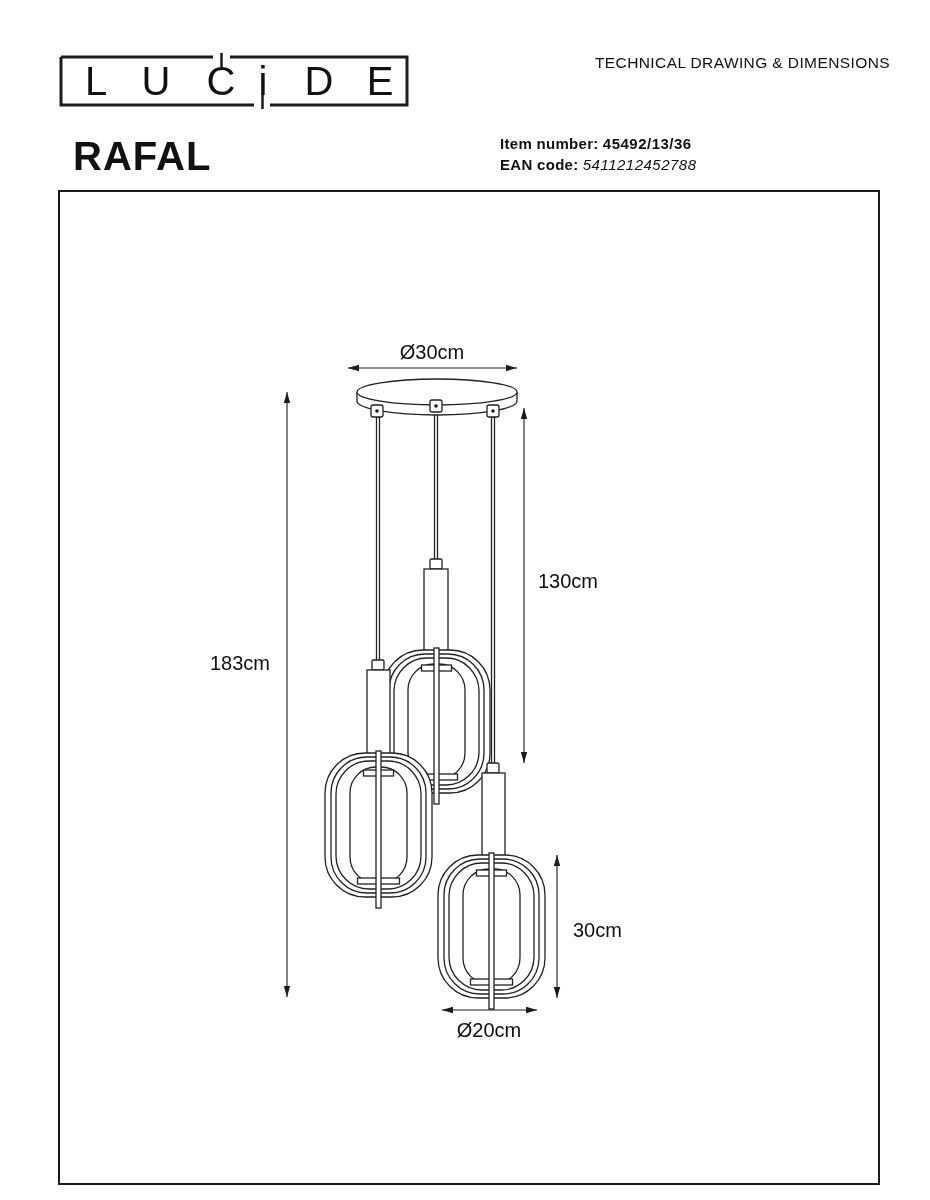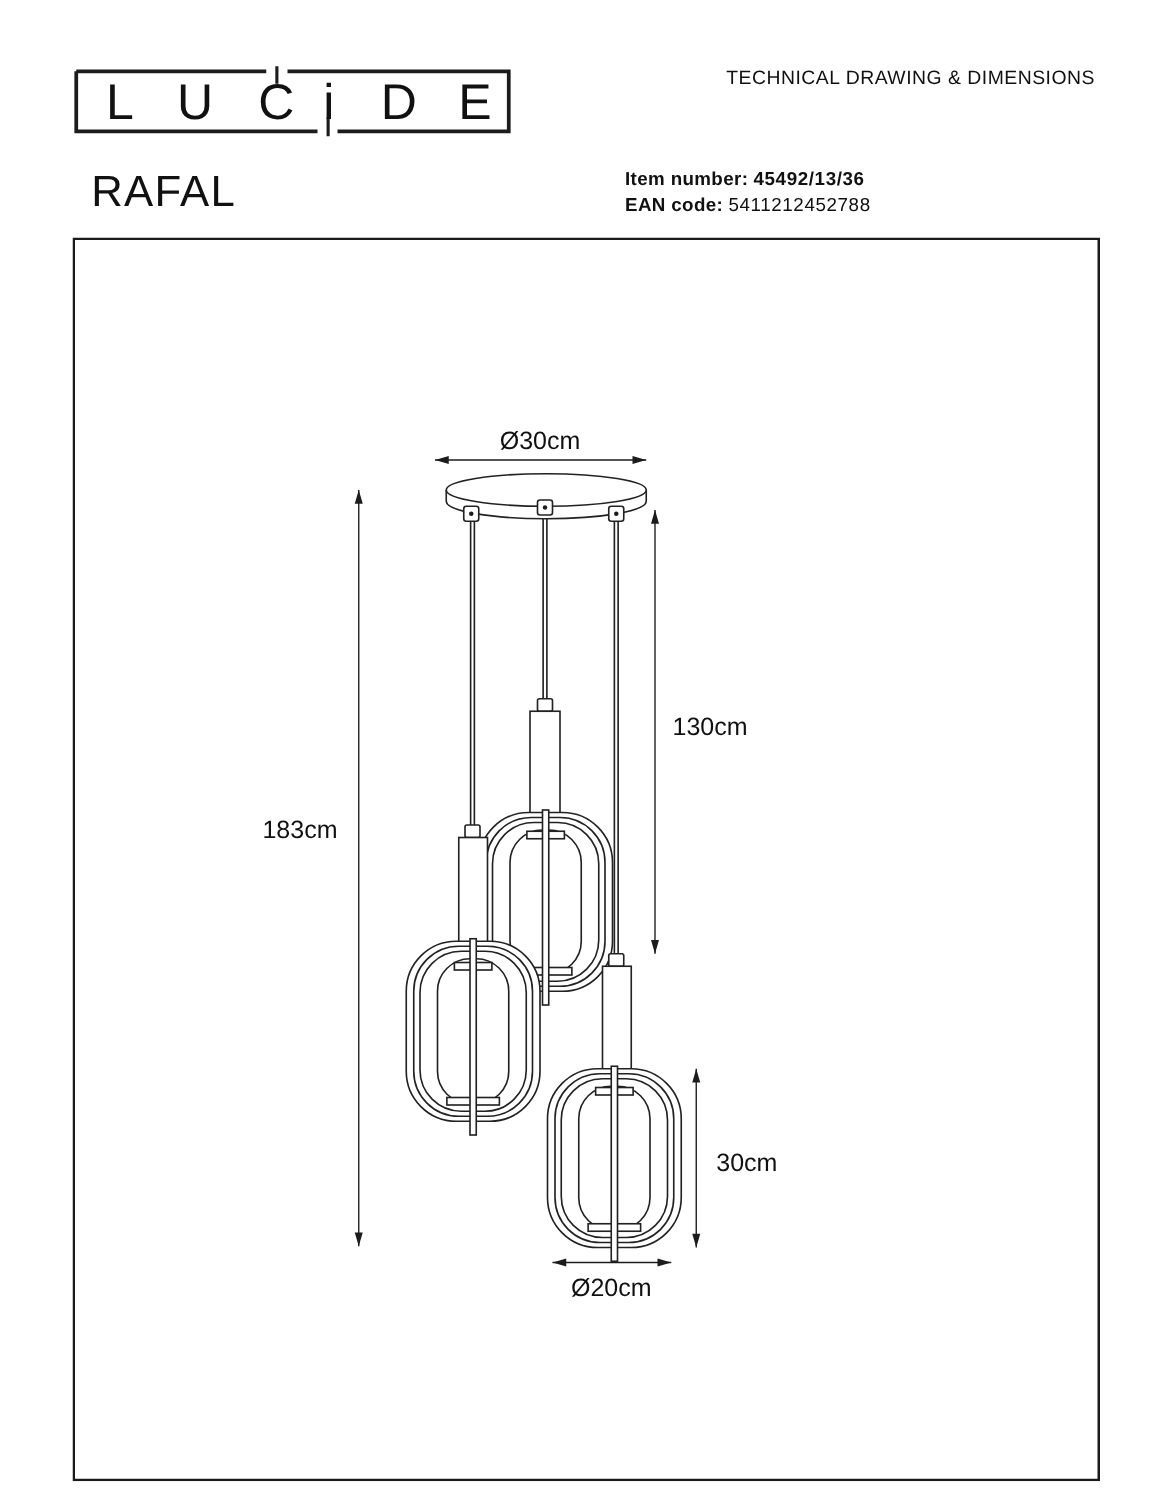--- a/index.html
+++ b/index.html
@@ -1,25 +1,25 @@
 <!DOCTYPE html>
 <html><head>
 <meta charset="utf-8">
 <style>
   html,body{margin:0;padding:0;background:#ffffff;}
   body{width:930px;height:1200px;position:relative;font-family:"Liberation Sans","DejaVu Sans",sans-serif;color:#111;}
   .abs{position:absolute;}
   #logo{left:58px;top:52px;width:352px;height:58px;}
-  #product-name{left:73px;top:134px;font-size:35px;font-weight:normal;letter-spacing:1px;}
-  #doc-title{top:54px;right:54px;font-size:15.5px;letter-spacing:0.4px;font-weight:400;}
+  #product-name{left:73px;top:134px;font-size:40px;font-weight:bold;letter-spacing:1px;}
+  #doc-title{top:54px;right:40px;font-size:15.5px;letter-spacing:0.4px;font-weight:400;}
   #codes{left:452px;top:133px;font-size:15px;line-height:21px;margin-left:48px;}
   .code-line{white-space:nowrap;}
   .code-label{font-weight:bold;letter-spacing:0.3px;}
   .bold-val{font-weight:bold;letter-spacing:0.5px;}
-  .reg-val{font-weight:400;letter-spacing:0.5px;}
+  .reg-val{font-weight:400;letter-spacing:0.5px;font-style:italic;}
   #drawing-svg{left:58px;top:190px;}
   svg text{font-family:"Liberation Sans","DejaVu Sans",sans-serif;fill:#111;}
   .dim-text{font-size:20px;}
   .ln{stroke:#1c1c1c;fill:none;}
   .part{stroke:#222;stroke-width:1.3;fill:#fff;}
   .dim{stroke:#1c1c1c;stroke-width:1.1;fill:none;}
   .arr{fill:#1c1c1c;stroke:none;}
   .logo-letter{font-size:40px;font-weight:400;}
 </style>
 </head>

